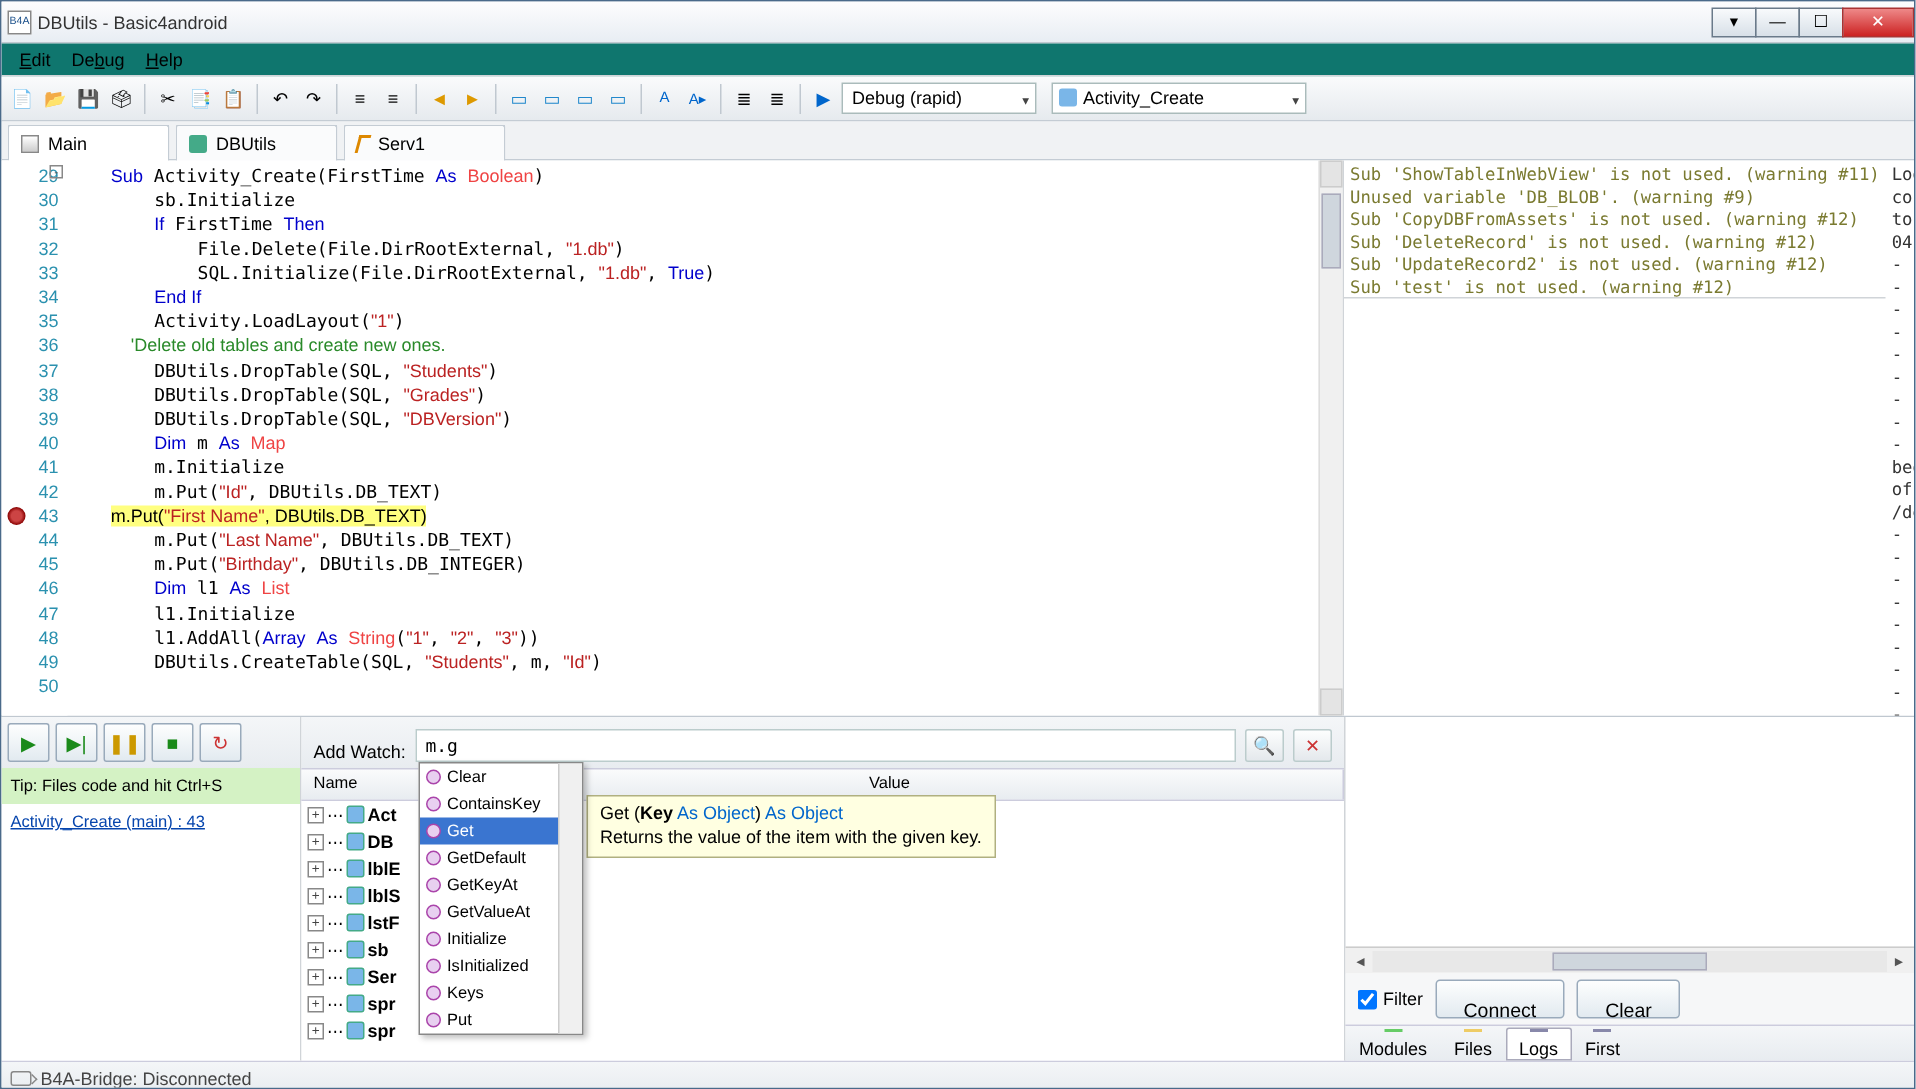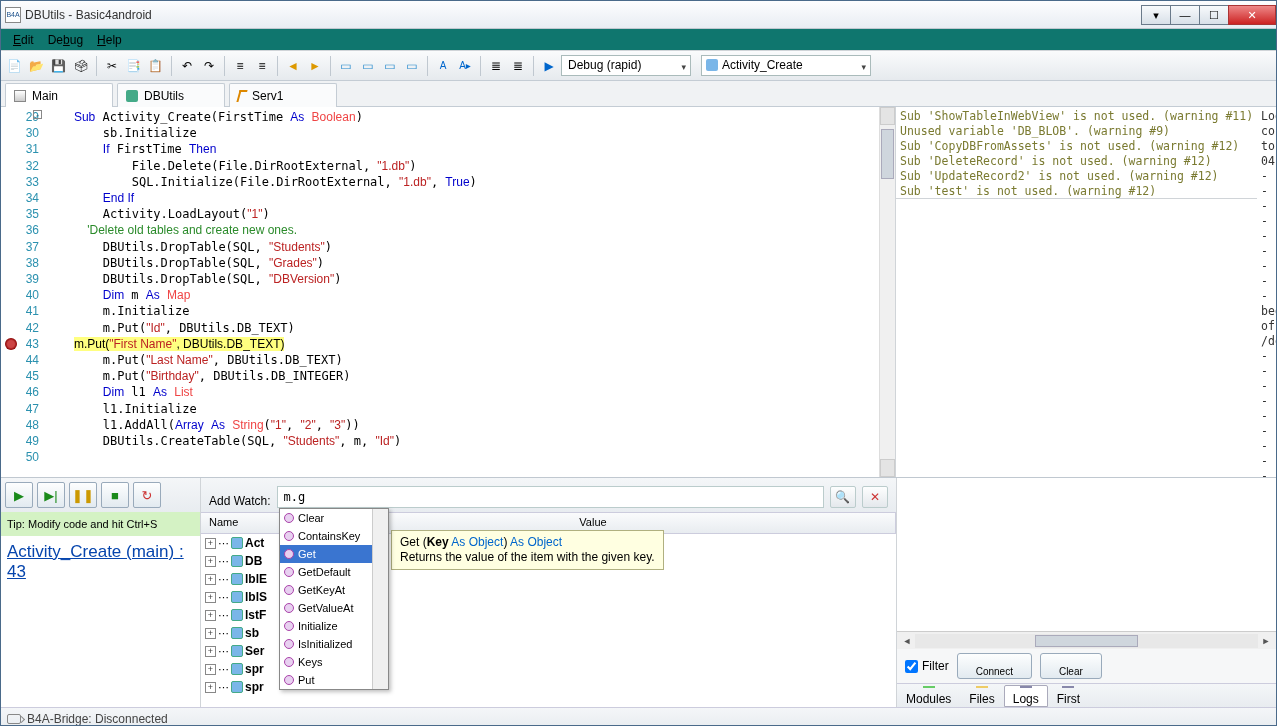--- a/index.html
+++ b/index.html
@@ -40,21 +40,21 @@
 .thumb { position:absolute; left:1px; right:1px; top:22px; height:50px; background:#cfd6dd; border:1px solid #aab; }
 .logpanel { width:380px; background:#fff; display:flex; flex-direction:row; }
 .warntop { height:92px; overflow:hidden; font-family:Consolas,monospace; font-size:11.5px; line-height:15px; padding:2px 4px; color:#7a7a30; border-bottom:1px solid #d0d4d8; }
 .logbody { flex:1; overflow:hidden; font-family:Consolas,monospace; font-size:11.5px; line-height:15px; padding:2px 4px; color:#333; }
 .bottomsplit { height:230px; display:flex; border-top:1px solid #c0c8d0; }
 .leftdbg { width:200px; background:#fff; display:flex; flex-direction:column; border-right:1px solid #d0d4d8; }
 .dbgtool { height:34px; background:linear-gradient(#f4f6f8,#e8ecf0); display:flex; align-items:center; padding:4px; gap:4px; }
 .dbgbtn { width:28px; height:26px; border:1px solid #9ab; background:linear-gradient(#fdfefe,#e2eaf0); display:flex; align-items:center; justify-content:center; font-size:13px; border-radius:2px; }
 .play{color:#1a8a1a;} .step{color:#1a8a1a;} .pause{color:#c90;} .stop{color:#1a8a1a;} .stop2{color:#c33;}
 .tip { background:#d4f2c4; padding:6px; font-size:11px; }
-.lnk { color:#0645ad; text-decoration:underline; padding:6px; font-size:17px; }
+.lnk { color:#0645ad; text-decoration:underline; padding:6px; font-size:11px; }
 .watchcol { flex:1; display:flex; flex-direction:column; position:relative; }
 .watchtop { height:34px; background:linear-gradient(#f4f6f8,#e8ecf0); display:flex; align-items:flex-end; padding:4px 8px; gap:6px; }
 .watchinput { flex:1; height:22px; border:1px solid #bcc; padding:0 6px; font-family:Consolas,monospace; }
 .icobtn { width:26px; height:22px; border:1px solid #bcc; background:linear-gradient(#fdfefe,#e4e8ec); text-align:center; line-height:20px; border-radius:2px; }
 .gridhdr { height:22px; background:linear-gradient(#fafbfc,#e8ecf0); border-top:1px solid #ccd; border-bottom:1px solid #ccd; display:flex; }
 .gh { border-right:1px solid #ccd; padding:3px 8px; font-size:11px; }
 .gridbody { flex:1; background:#fff; overflow:hidden; }
 .gr { display:flex; height:18px; align-items:center; padding-left:4px; gap:2px; font-size:11px; }
 .exp { width:11px; height:11px; border:1px solid #888; font-size:9px; line-height:9px; text-align:center; color:#444; }
 .objico { width:12px; height:12px; background:#7ab6e8; border:1px solid #4a8; border-radius:2px; }
@@ -64,21 +64,21 @@
 .acico { width:10px; height:10px; border:1px solid #a4a; background:#e8d0f0; border-radius:50%; }
 .acscroll { position:absolute; right:0; top:0; bottom:0; width:16px; background:#f0f0f0; border-left:1px solid #ccc; }
 .tooltip { position:absolute; top:52px; left:190px; background:#ffffe1; border:1px solid #b0b080; padding:4px 8px; font-size:11px; z-index:19; line-height:15px; }
 .rightbot { width:380px; display:flex; flex-direction:column; border-left:1px solid #d0d4d8; }
 .loghscroll { height:18px; border-top:1px solid #ccc; background:#f0f0f0; display:flex; align-items:center; padding:0 2px; }
 .loghscroll .ar { width:16px; text-align:center; font-size:9px; color:#555; }
 .loghscroll .trk { flex:1; height:14px; background:#e8e8e8; position:relative; }
 .loghscroll .th2 { position:absolute; left:35%; width:30%; top:1px; bottom:1px; background:#cfd6dd; border:1px solid #aab; }
 .logbtns { height:34px; display:flex; align-items:center; padding:4px 8px; gap:8px; background:#f6f7f8; }
 .chk { display:flex; align-items:center; gap:4px; }
-.btn { height:24px; padding:12px 18px; border:1px solid #9ab; background:linear-gradient(#fdfefe,#e2eaf0); border-radius:3px; font-size:10px; }
+.btn { height:24px; padding:12px 18px; border:1px solid #9ab; background:linear-gradient(#fdfefe,#e2eaf0); border-radius:3px; font-size:13px; }
 .bottabs { height:24px; background:linear-gradient(#f4f6f8,#e8ecf0); border-top:1px solid #ccd; display:flex; align-items:center; }
 .btab { height:22px; padding:0 8px; display:flex; align-items:center; gap:4px; border:1px solid transparent; font-size:11px;flex-direction:column; }
 .btab.act { border-color:#aab; background:#fff; border-radius:2px 2px 0 0; }
 .btico { width:12px; height:12px; }
 .status { height:22px; background:linear-gradient(#f4f6f8,#e8ecf0); border-top:1px solid #ccd; display:flex; align-items:center; padding:0 6px; gap:6px; font-size:11px; color:#444; }
 .statico { width:14px; height:10px; border:1px solid #888; border-radius:2px; position:relative; }
 .statico::after { content:""; position:absolute; right:-4px; top:2px; width:4px; height:4px; border:1px solid #888; border-left:none; border-bottom:none; transform:rotate(45deg); }
 </style>
 </head>
 <body>
@@ -195,21 +195,21 @@
 
 <div class="bottomsplit">
   <div class="leftdbg">
     <div class="dbgtool">
       <div class="dbgbtn play">▶</div>
       <div class="dbgbtn step">▶|</div>
       <div class="dbgbtn pause">❚❚</div>
       <div class="dbgbtn stop">■</div>
       <div class="dbgbtn stop2">↻</div>
     </div>
-    <div class="tip">Tip: Modify code and hit Ctrl+S</div>
+    <div class="tip">Tip: Files code and hit Ctrl+S</div>
     <div class="lnk">Activity_Create (main) : 43</div>
   </div>
 
   <div class="watchcol">
     <div class="watchtop">
       <span>Add Watch:</span>
       <input class="watchinput" value="m.g" style="">
       <div class="icobtn">🔍</div>
       <div class="icobtn" style="color:#c33">✕</div>
     </div>

